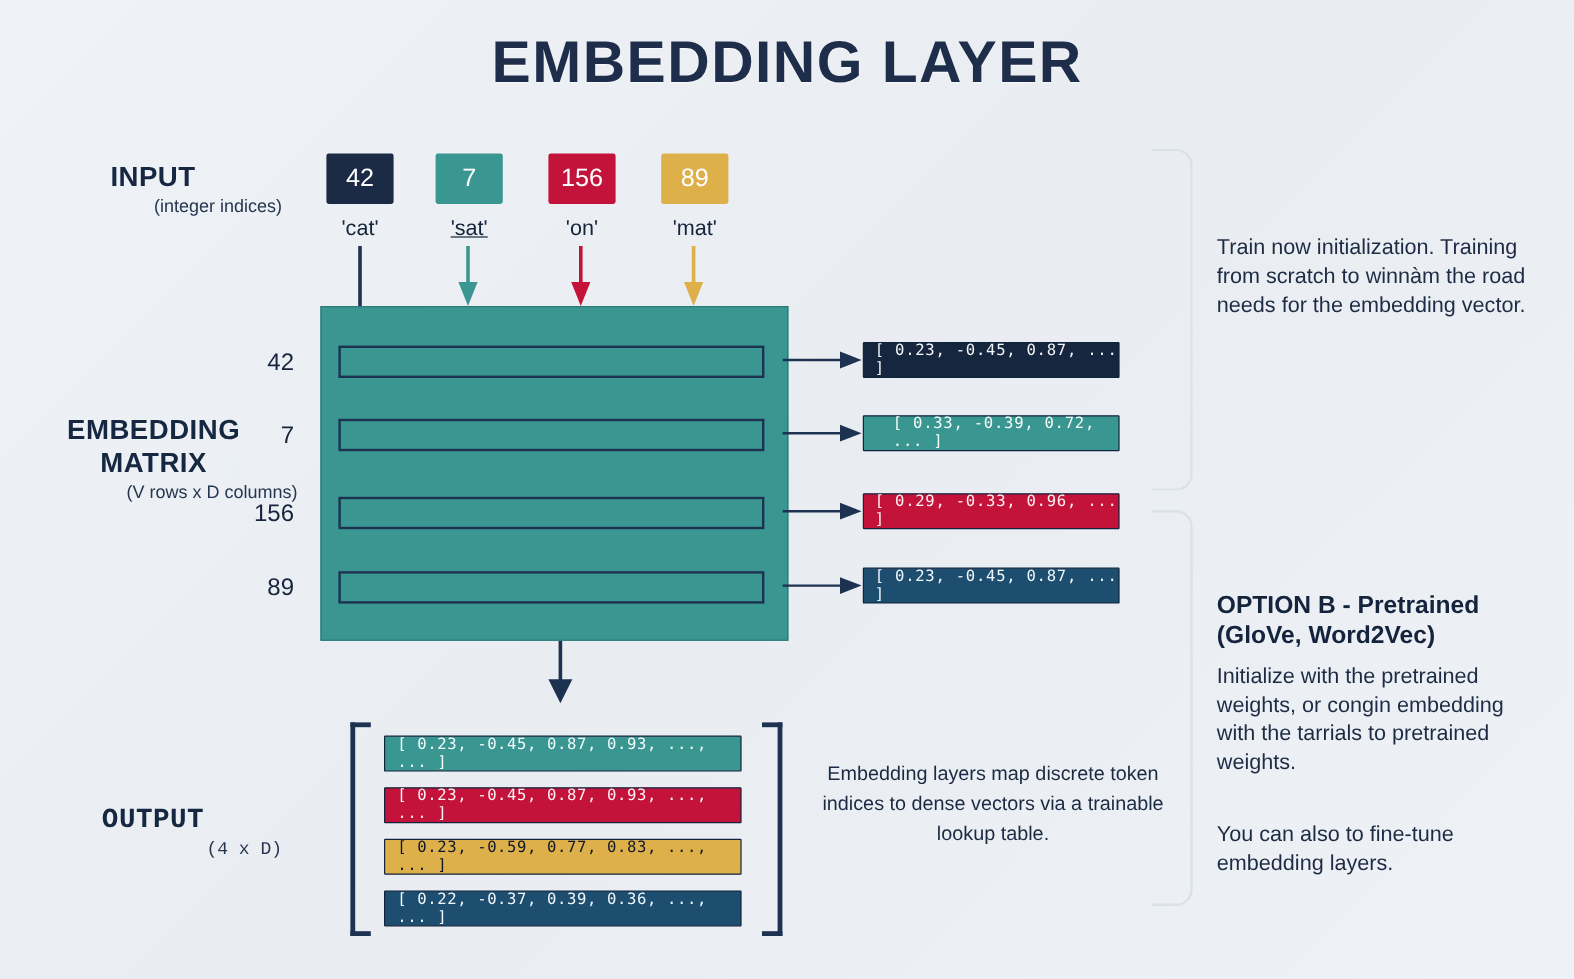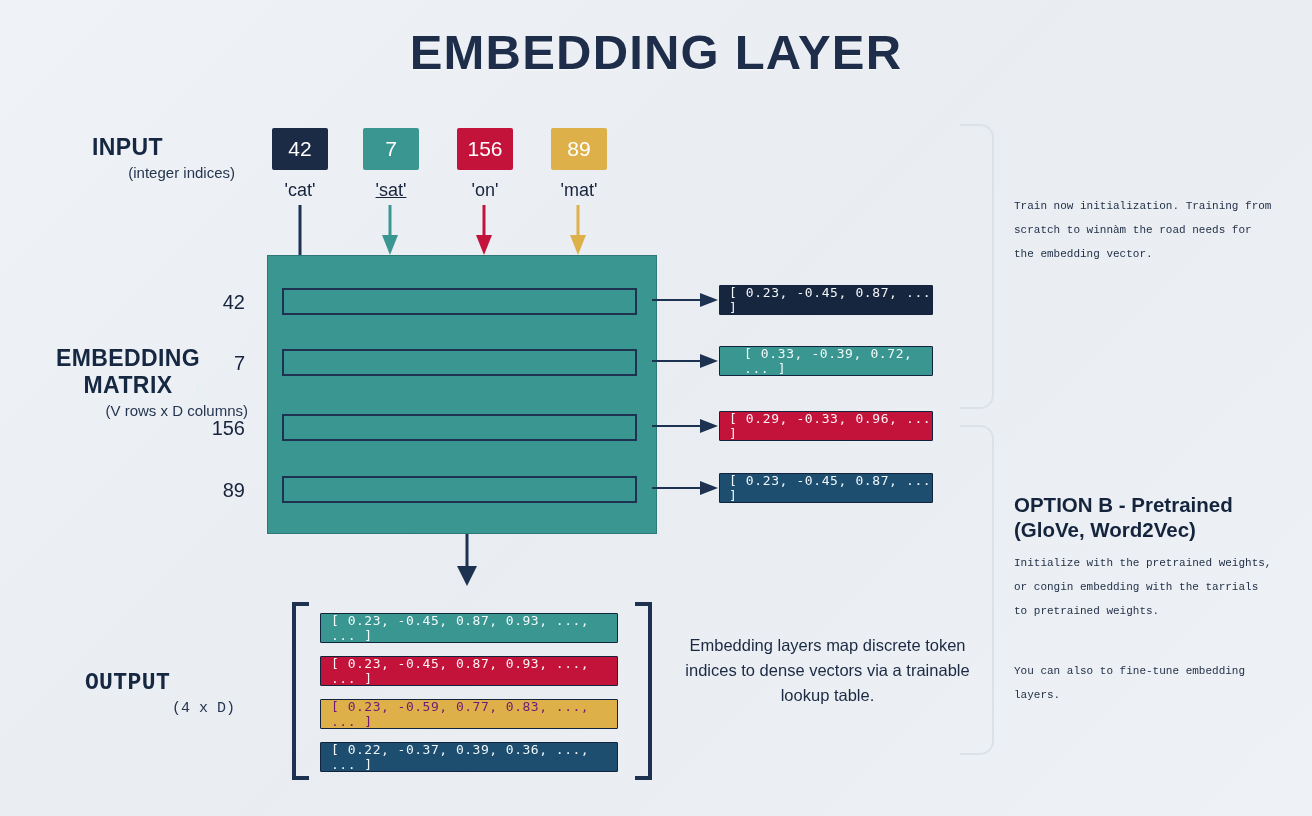--- a/index.html
+++ b/index.html
@@ -204,24 +204,23 @@
   .opt { position: absolute; left: 1014px; width: 258px; }
   .opt h3 {
     margin: 0 0 9px 0;
     font-size: 20.5px;
     font-weight: bold;
     line-height: 25px;
     color: #14243d;
   }
   .opt p {
     margin: 0;
-    font-size: 11px;
+    font-size: 18px;
     line-height: 24px;
     color: #1d2c44;
-    font-family: Liberation Mono, monospace;
   }
   .opt p + p { margin-top: 36px; }
 
   #opt-a { top: 194px; }
   #opt-b { top: 492px; }
 </style>
 </head>
 <body>
 
 <div id="page">
@@ -318,21 +317,21 @@
     <line x1="17" y1="0" x2="17" y2="36" stroke="#1d3250" stroke-width="3"></line>
     <polygon points="17,52 7,32 27,32" fill="#1d3250"></polygon>
   </svg>
 
   <div id="out-wrap">
     <div class="bracket" id="bracket-l"></div>
     <div class="bracket" id="bracket-r"></div>
 
     <div class="orow" style="top:11px;  background:#3a9691; color:#f2fbfa;">[ 0.23, -0.45, 0.87, 0.93, ...,  ... ]</div>
     <div class="orow" style="top:54px;  background:#c4133b; color:#fff0f3;">[ 0.23, -0.45, 0.87, 0.93, ...,  ... ]</div>
-    <div class="orow" style="top:97px;  background:#ddb04a; color:#701a75;">[ 0.23, -0.59, 0.77, 0.83, ...,  ... ]</div>
+    <div class="orow" style="top:97px;  background:#ddb04a; color:#0f172a;">[ 0.23, -0.59, 0.77, 0.83, ...,  ... ]</div>
     <div class="orow" style="top:140px; background:#1d4e70; color:#f0f6fa;">[ 0.22, -0.37, 0.39, 0.36, ...,  ... ]</div>
   </div>
 
   <div id="caption">Embedding layers map discrete token indices to dense vectors via a trainable lookup table.</div>
 
   <div class="obracket" id="obracket-a"></div>
   <div class="obracket" id="obracket-b"></div>
 
   <div class="opt" id="opt-a">
     <p>Train now initialization. Training from scratch to winnàm the road needs for the embedding vector.</p>

